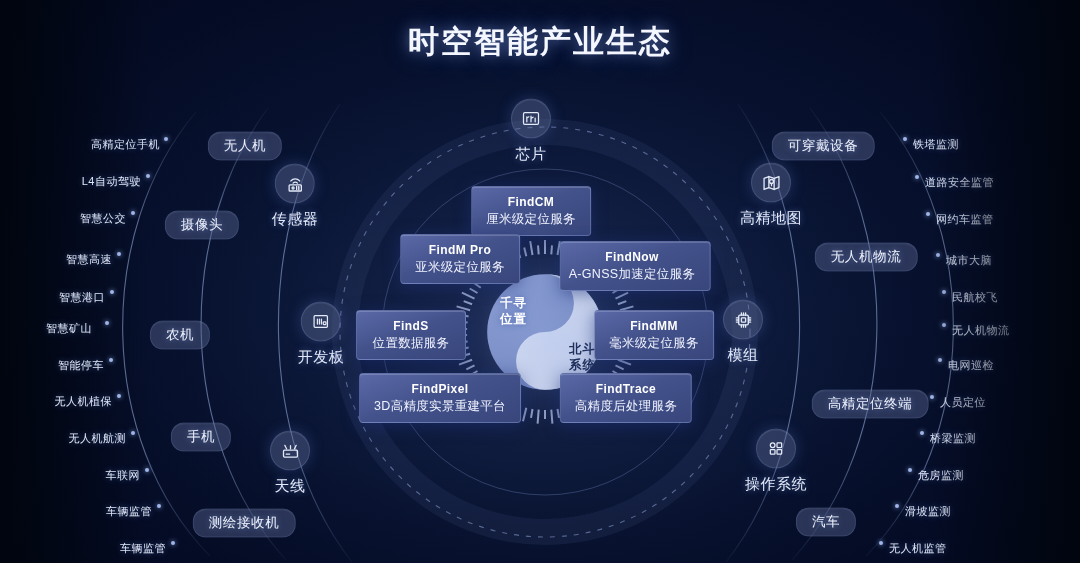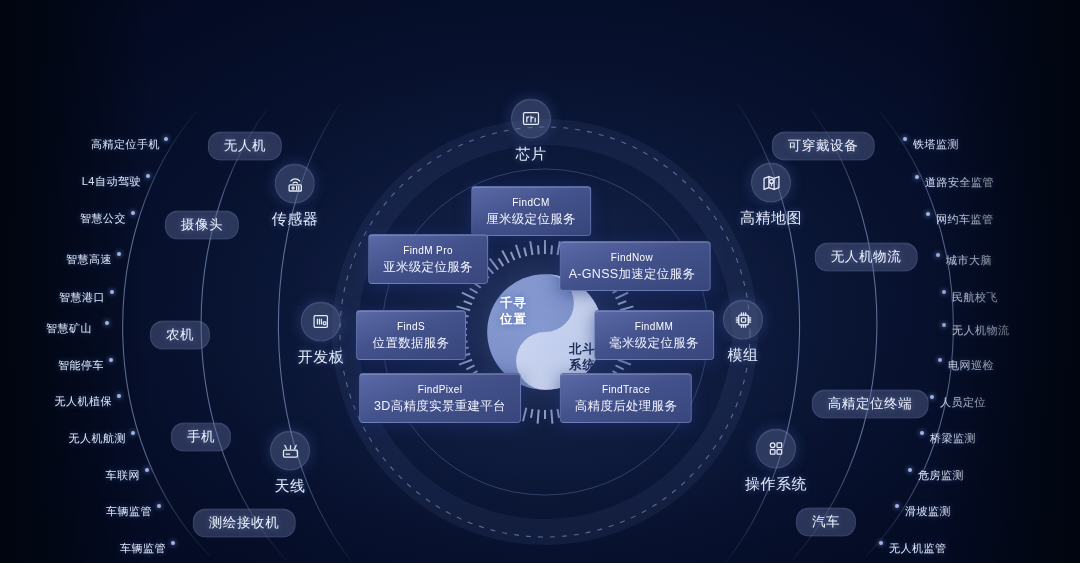--- a/index.html
+++ b/index.html
@@ -82,21 +82,21 @@
   
   .prod{
     position:absolute;transform:translate(-50%,-50%);
     padding:7px 14px 8px;
     border-radius:4px;
     background:linear-gradient(160deg,#5b6aa8 0%,#44528c 45%,#38467c 100%);
     border:1px solid rgba(170,190,240,.28);
     text-align:center;color:#fff;
     box-shadow:0 3px 16px rgba(30,50,120,.55), inset 0 1px 0 rgba(255,255,255,.18);
   }
-  .prod .pname{font-size:10px;font-weight:400;line-height:17px;letter-spacing:.4px;}
+  .prod .pname{font-size:12px;font-weight:700;line-height:17px;letter-spacing:.4px;}
   .prod .pdesc{font-size:12.5px;line-height:16px;letter-spacing:.3px;color:#f0f3ff;}
 
   
   .core{
     position:absolute;left:545px;top:332px;
     width:118px;height:118px;transform:translate(-50%,-50%);
   }
   .core .glow{
     position:absolute;left:50%;top:50%;width:190px;height:190px;
     transform:translate(-50%,-50%);border-radius:50%;
@@ -223,20 +223,21 @@
           <line x1="520.3" y1="258.0" x2="515.9" y2="244.7"></line>
           <line x1="526.3" y1="256.3" x2="524.2" y2="247.5"></line>
           <line x1="532.5" y1="255.0" x2="530.2" y2="241.2"></line>
           <line x1="538.7" y1="254.3" x2="538.0" y2="245.3"></line>
         </g>
     </g>
 
     <ellipse cx="545" cy="332" rx="200" ry="200" fill="none" stroke="#6d82bd" stroke-opacity="0.10" stroke-width="26"></ellipse>
   </svg>
 
+  <div class="title">时空智能产业生态</div>
 
   <div class="core">
     <div class="glow"></div>
     <svg width="118" height="118" viewBox="0 0 100 100">
       <defs>
         <linearGradient id="yg" x1="0" y1="0" x2="1" y2="1">
           <stop offset="0%" stop-color="#8e9fd2"></stop>
             <stop offset="100%" stop-color="#6d80b8"></stop>
         </linearGradient>
         <linearGradient id="yw" x1="0" y1="0" x2="1" y2="1">
@@ -255,21 +256,21 @@
       <div>北斗</div>
         <div>系统</div>
     </div>
   </div>
 
   <div id="products">
       <div class="prod" style="left: 531px; top: 211px; min-width: 82px;">
         <div class="pname">FindCM</div>
         <div class="pdesc">厘米级定位服务</div>
       </div>
-      <div class="prod" style="left: 428px; top: 259px; min-width: 75px;">
+      <div class="prod" style="left: 460px; top: 259px; min-width: 75px;">
         <div class="pname">FindM Pro</div>
         <div class="pdesc">亚米级定位服务</div>
       </div>
       <div class="prod" style="left: 635px; top: 266px; min-width: 101px; padding-left: 8px;">
         <div class="pname">FindNow</div>
         <div class="pdesc">A-GNSS加速定位服务</div>
       </div>
       <div class="prod" style="left: 411px; top: 335px; min-width: 80px;">
         <div class="pname">FindS</div>
         <div class="pdesc">位置数据服务</div>

